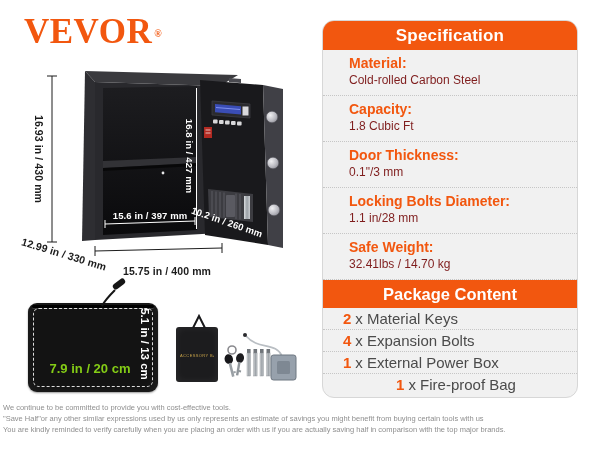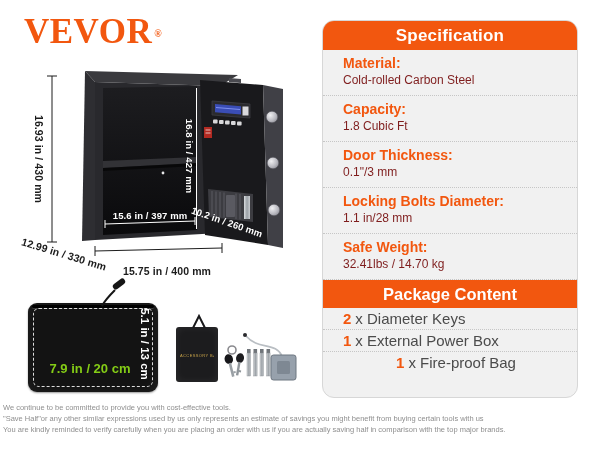--- a/index.html
+++ b/index.html
@@ -42,21 +42,21 @@
 
   .keys-svg{position:absolute;left:221px;top:344px;}
   .bolts-svg{position:absolute;left:246px;top:347px;}
   .power-svg{position:absolute;left:238px;top:330px;}
 
   
   .panel{position:absolute;left:322px;top:20px;width:256px;height:378px;box-sizing:border-box;
        background:#f1f1f1;border:1px solid #d7d7d7;border-radius:12px;overflow:hidden;}
   .panel-header{height:29px;background:#F2570F;color:#fff;font-weight:bold;font-size:17px;
        display:flex;align-items:center;justify-content:center;letter-spacing:.2px;}
-  .spec{padding:5px 12px 6px 20px;border-bottom:1.5px dotted #c6c6c6;}
+  .spec{padding:5px 12px 6px 26px;border-bottom:1.5px dotted #c6c6c6;}
   .spec:last-of-type{border-bottom:none;}
   .spec .lbl{color:#F2570F;font-weight:bold;font-size:14px;line-height:17px;}
   .spec .val{color:#7f1d1d;font-size:12px;line-height:17px;}
   .pkg-header{height:28px;background:#F2570F;color:#fff;font-weight:bold;font-size:16.5px;
        display:flex;align-items:center;justify-content:center;}
   .pkg-item{padding:2px 8px 2px 20px;font-size:15px;line-height:17px;border-bottom:1px dotted #c6c6c6;
        color:#4b4b4b;}
   .pkg-item:last-child{border-bottom:none;text-align:center;}
   .pkg-item .qty{color:#F2570F;font-weight:bold;margin-right:4px;}
 
@@ -233,21 +233,24 @@
       <div class="val">1.1 in/28 mm</div>
     </div>
     <div class="spec">
       <div class="lbl">Safe Weight:</div>
       <div class="val">32.41lbs / 14.70 kg</div>
     </div>
 
     <div class="pkg-header">Package Content</div>
 
     <div class="pkg-item">
-      <span class="qty">2</span><span>x Diameter Keys</span>
+      <span class="qty">2</span><span>x Material Keys</span>
+    </div>
+    <div class="pkg-item">
+      <span class="qty">4</span><span>x Expansion Bolts</span>
     </div>
     <div class="pkg-item">
       <span class="qty">1</span><span>x External Power Box</span>
     </div>
     <div class="pkg-item">
       <span class="qty">1</span><span>x Fire-proof Bag</span>
     </div>
   </aside>
 
   <div class="disclaimer">

